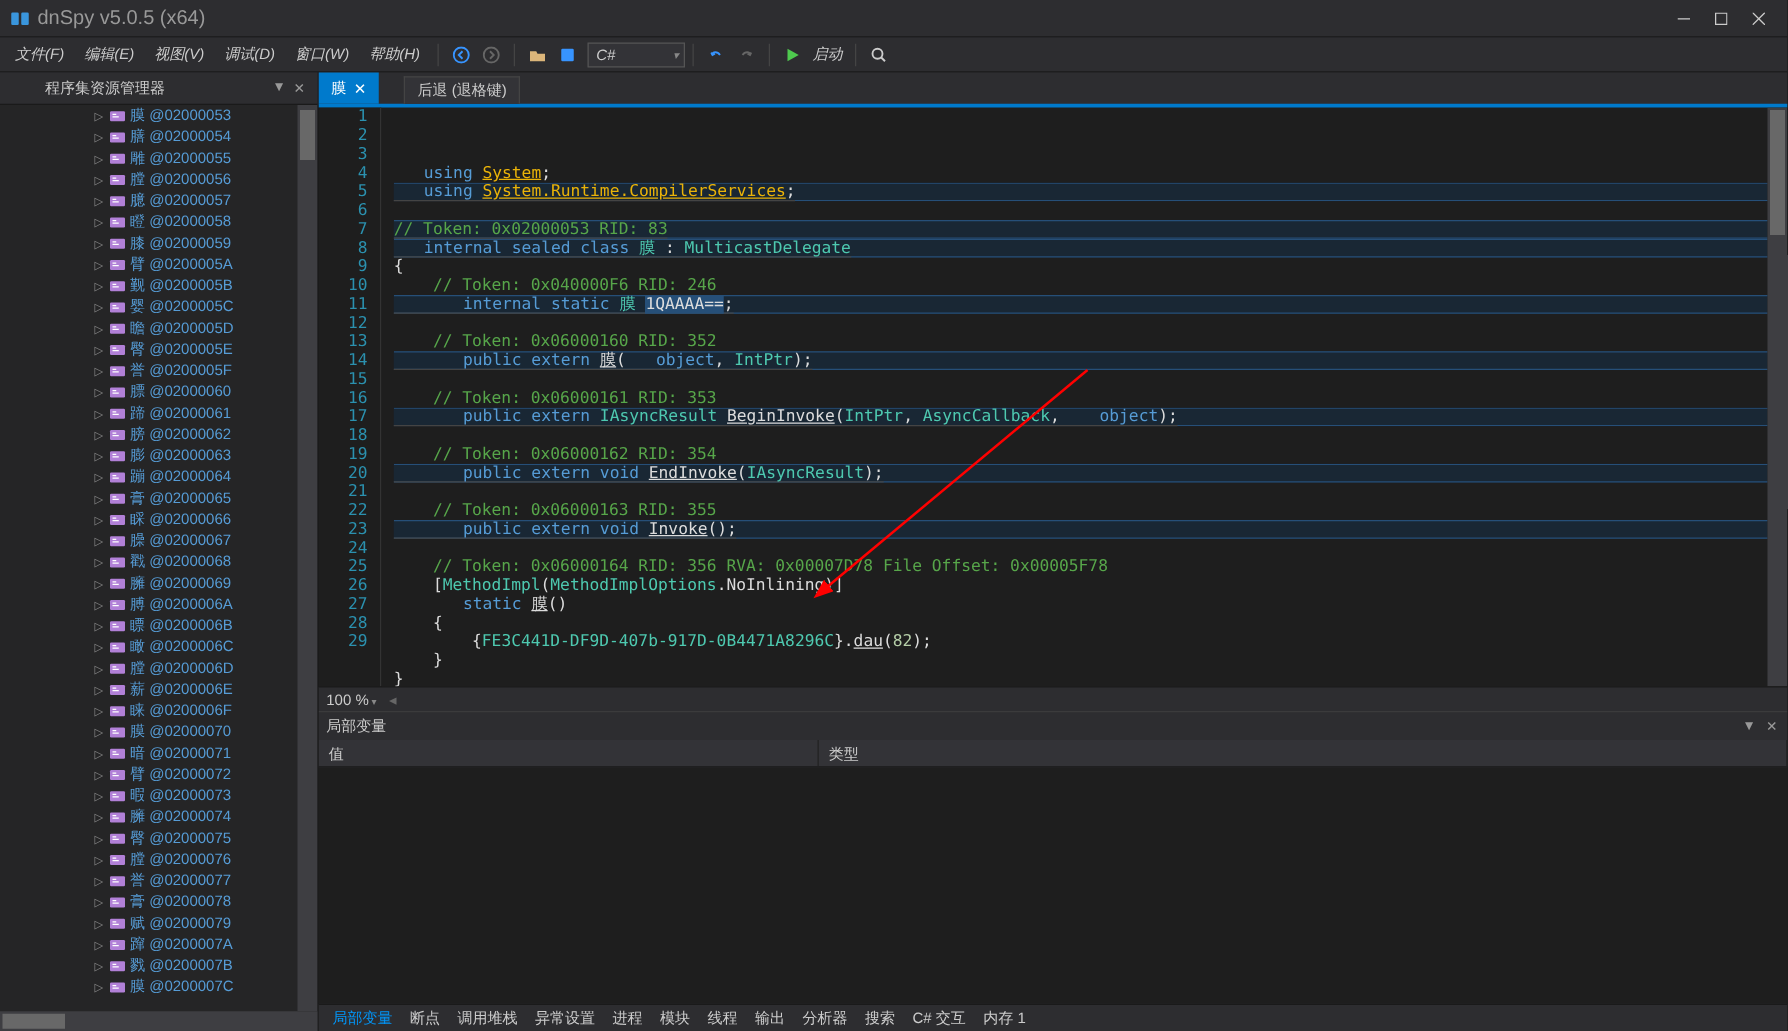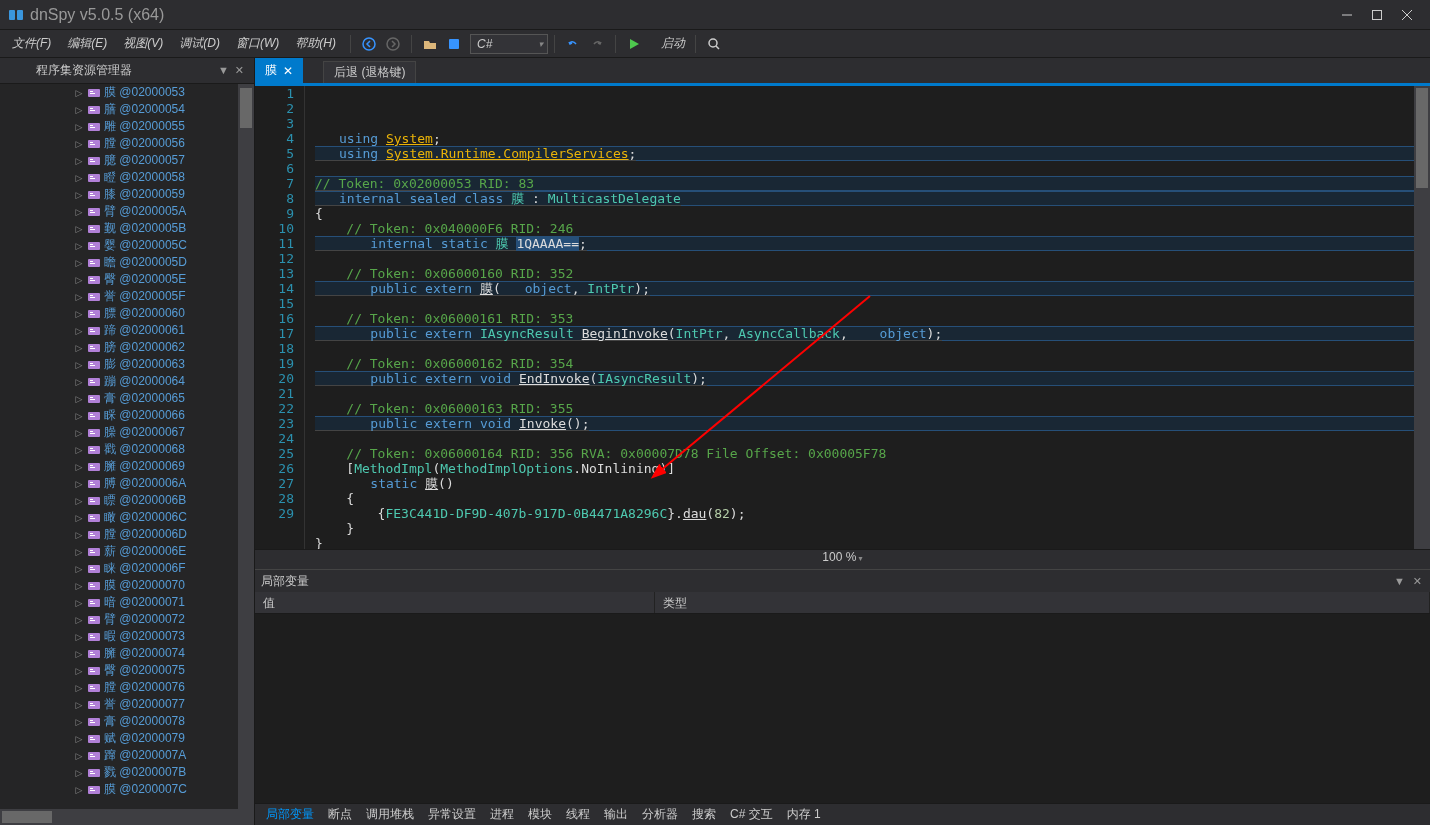--- a/index.html
+++ b/index.html
@@ -8,21 +8,21 @@
 .titlebar .app-icon { width: 16px; height: 16px; margin-right: 6px; display: inline-flex; }
 .titlebar .title { flex: 1; color: #999; font-size: 16px; }
 .titlebar .win-controls { display: flex; gap: 0; }
 .titlebar .win-btn { width: 30px; height: 25px; display: flex; align-items: center; justify-content: center; cursor: pointer; color: #ccc; }
 .menubar { height: 28px; background: #2d2d30; display: flex; align-items: center; padding: 0 4px; border-bottom: 1px solid #1a1a1a; gap: 0; font-style: italic; }
 .menubar .menu-item { padding: 4px 8px; cursor: pointer; color: #ccc; }
 .menubar .sep { width: 1px; height: 18px; background: #444; margin: 0 6px; }
 .menubar .tb-btn { width: 22px; height: 22px; display: flex; align-items: center; justify-content: center; cursor: pointer; margin: 0 1px; }
 .menubar .lang-sel { background: #333337; border: 1px solid #555; color: #ccc; padding: 1px 20px 1px 6px; font-size: 12px; margin-left: 4px; position: relative; height: 20px; display: inline-flex; align-items: center; width: 78px;}
 .menubar .lang-sel::after { content: "▾"; position: absolute; right: 4px; font-size: 9px; color: #888; }
-.menubar .play-label { color: #ccc; margin-left: 15px; margin-right: 4px;}
+.menubar .play-label { color: #ccc; margin-left: 4px; margin-right: 4px;}
 .main-area { display: flex; height: calc(100% - 30px - 28px); }
 .left-panel { width: 255px; background: #252526; border-right: 1px solid #1a1a1a; display: flex; flex-direction: column; }
 .panel-header { background: #2d2d30; padding: 4px 8px; display: flex; align-items: center; justify-content: space-between; border-bottom: 1px solid #1a1a1a; }
 .panel-header .title { font-size: 12px; color: #ccc; margin-left: 28px; }
 .panel-header .ctrls { display: flex; gap: 2px; }
 .panel-header .ctrl { cursor: pointer; color: #999; font-size: 11px; padding: 0 2px; }
 .tree { flex:1; overflow-y: auto; overflow-x: hidden; position: relative; }
 .tree-inner { padding-left: 74px; }
 .tree-item { display: flex; align-items: center; height: 17px; cursor: pointer; white-space: nowrap; }
 .tree-item .expander { width: 10px; text-align: center; color: #888; font-size: 9px; }
@@ -46,21 +46,21 @@
 .kw { color: #569cd6; margin-left: 24px; }
 .ns { color: #eab308; text-decoration: underline; }
 .cls { color: #4ec9b0; }
 .cmt { color: #57a64a; }
 .num { color: #b5cea8; }
 .fn { color: #dcdcdc; text-decoration: underline;}
 .sel { background: #264f78; }
 .attr { color: #4ec9b0; }
 .editor-vscroll { width: 16px; background: #3e3e42; position: relative; }
 .editor-vscroll .thumb { position:absolute; left:2px; right:2px; top:2px; height: 100px; background:#686868; }
-.zoom-bar { height: 20px; background: #2d2d30; display: flex; align-items: center; padding: 0 6px; color: #ccc; gap: 4px; border-top: 1px solid #1a1a1a; flex-direction: column;}
+.zoom-bar { height: 20px; background: #2d2d30; display: flex; align-items: center; padding: 0 6px; color: #ccc; gap: 4px; border-top: 1px solid #1a1a1a;}
 .zoom-bar .dd::after { content: " ▾"; font-size: 8px; color: #888; }
 .bottom-panel { height: 256px; background: #252526; border-top: 1px solid #444; display: flex; flex-direction: column; }
 .bottom-header { height: 22px; background: #2d2d30; display: flex; align-items: center; justify-content: space-between; padding: 0 6px; }
 .bottom-header .title { color: #ccc; }
 .bottom-header .ctrls { display: flex; gap: 4px; }
 .bottom-header .ctrl { color: #999; cursor: pointer; font-size: 11px; padding: 0 2px;}
 .bottom-table-header { height: 22px; background: #333337; display: flex; border-bottom: 1px solid #1a1a1a; }
 .bottom-table-header .col { padding: 3px 8px; border-right: 1px solid #222; }
 .bottom-body { flex: 1; background: #1e1e1e; }
 .bottom-tabs { height: 22px; background: #2d2d30; display: flex; align-items: center; padding: 0 4px; border-top: 1px solid #1a1a1a; gap: 0; }

